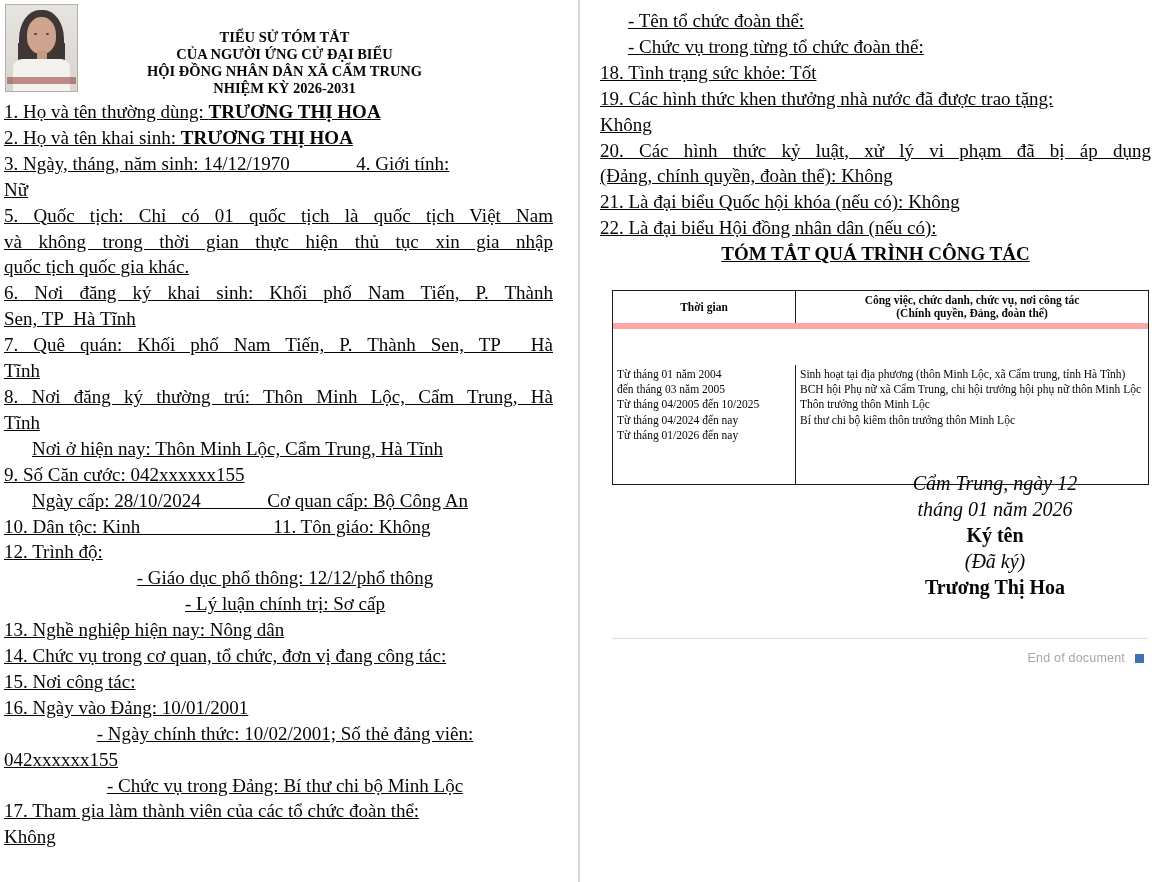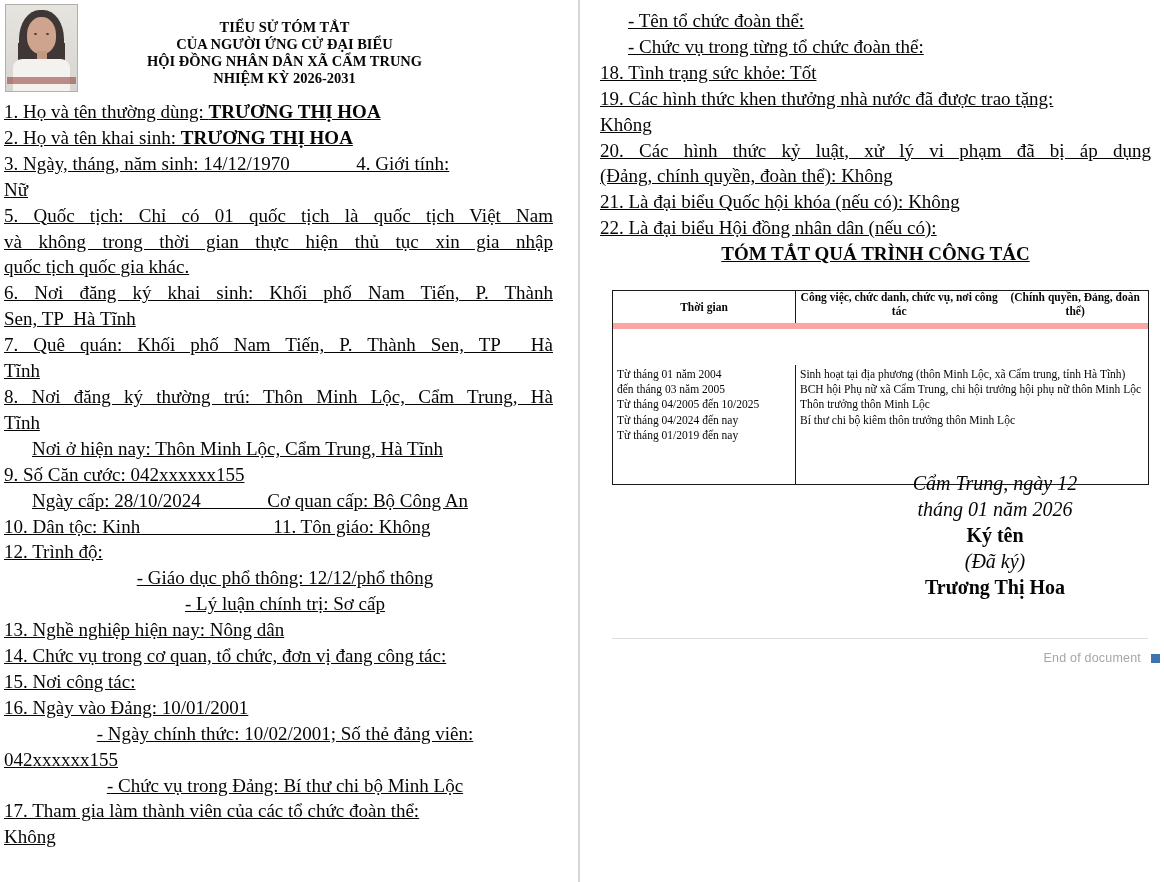--- a/index.html
+++ b/index.html
@@ -15,49 +15,49 @@
     border-radius:46% 46% 38% 38%;}
   .ph-strand-l{position:absolute;left:12px;top:38px;width:9px;height:40px;background:#3f3736;border-radius:0 0 4px 4px;}
   .ph-strand-r{position:absolute;left:50px;top:38px;width:9px;height:40px;background:#3f3736;border-radius:0 0 4px 4px;}
   .ph-face{position:absolute;left:21px;top:12px;width:29px;height:37px;background:#cfa48e;border-radius:48% 48% 45% 45%;}
   .ph-eye-l{position:absolute;left:28px;top:28px;width:3px;height:2px;background:#4a3a33;border-radius:50%;}
   .ph-eye-r{position:absolute;left:40px;top:28px;width:3px;height:2px;background:#4a3a33;border-radius:50%;}
   .ph-neck{position:absolute;left:31px;top:46px;width:10px;height:10px;background:#c29a84;}
   .ph-shirt{position:absolute;left:7px;top:54px;width:57px;height:32px;background:#f3f2ef;border-radius:9px 9px 0 0;}
   .ph-watermark{position:absolute;left:1px;top:72px;width:69px;height:7px;background:rgba(140,55,50,0.55);}
   
-  .doc-title{position:absolute;left:92px;top:19px;width:385px;text-align:center;font-family:Liberation Serif, serif;}
+  .doc-title{position:absolute;left:92px;top:29px;width:385px;text-align:center;font-family:Liberation Serif, serif;}
   .doc-title .line{min-height:17px;line-height:17px;font-size:14.5px;font-weight:bold;white-space:pre;text-align:center;}
   
   .col{position:absolute;font-size:19px;text-decoration:underline;}
   .col .line{min-height:25.9px;line-height:25.9px;white-space:pre;}
   .col .line.j{white-space:normal;text-align:justify;text-align-last:justify;}
   .col .line.c{text-align:center;}
   .col .line.ind1{padding-left:28px;}
   .col .line.ind2{padding-left:13px;text-align:center;}
   .left{left:4px;top:99px;width:549px;}
   .right{left:600px;top:8px;width:551px;}
   .col-divider{position:absolute;left:578px;top:0;width:2px;height:882px;background:#d6d6d6;}
   
   .wtable{position:absolute;left:612px;top:290px;width:535px;border:1px solid #1a1a1a;background:#fff;}
   .thead{display:flex;border-bottom:6px solid #fca5a5;height:32px;}
   .tbody{display:flex;height:119px;margin-top:36px;}
   .cw1{width:183px;border-right:1px solid #1a1a1a;box-sizing:border-box;}
   .cw2{flex:1;}
   .th{font-weight:bold;font-size:11.5px;text-align:center;}
   .th.cw1{display:flex;align-items:center;justify-content:center;}
-  .th.cw2{display:flex;flex-direction:row;justify-content:center;line-height:13.5px;}
+  .th.cw2{display:flex;flex-direction:column;justify-content:center;line-height:13.5px;}
   .td{padding:2px 4px;box-sizing:border-box;}
   .td .tline{font-size:11.5px;line-height:15.2px;white-space:nowrap;}
   
   .signature{position:absolute;left:845px;top:470px;width:300px;text-align:center;}
   .signature .line{min-height:26px;line-height:26px;font-size:20px;white-space:pre;text-align:center;}
   
   .end-rule{position:absolute;left:612px;top:638px;width:536px;height:1px;background:#dedede;}
-  .footer{position:absolute;left:624px;top:651px;width:536px;text-align:right;
+  .footer{position:absolute;left:608px;top:651px;width:536px;text-align:right;
     font-family:"Liberation Sans","DejaVu Sans",sans-serif;font-size:12.5px;color:#a6a6a6;letter-spacing:.2px;}
   .end-marker{display:inline-block;width:9px;height:9px;margin-left:10px;vertical-align:-1px;}
   .b{font-weight:bold;}
   .i{font-style:italic;}
 </style>
 </head>
 <body>
 
 <div class="page">
 
@@ -134,21 +134,21 @@
         <div>Công việc, chức danh, chức vụ, nơi công tác</div>
         <div>(Chính quyền, Đảng, đoàn thể)</div>
       </div>
     </div>
     <div class="tbody">
       <div class="td cw1" id="tbl-col1">
           <div class="tline">Từ tháng 01 năm 2004</div>
           <div class="tline">đến tháng 03 năm 2005</div>
           <div class="tline">Từ tháng 04/2005 đến 10/2025</div>
           <div class="tline">Từ tháng 04/2024 đến nay</div>
-          <div class="tline">Từ tháng 01/2019 đến nay</div>
+          <div class="tline">Từ tháng 01/2026 đến nay</div>
         </div>
       <div class="td cw2" id="tbl-col2">
           <div class="tline">Sinh hoạt tại địa phương (thôn Minh Lộc, xã Cẩm trung, tỉnh Hà Tĩnh)</div>
           <div class="tline">BCH hội Phụ nữ xã Cẩm Trung, chi hội trưởng hội phụ nữ thôn Minh Lộc</div>
           <div class="tline">Thôn trưởng thôn Minh Lộc</div>
           <div class="tline">Bí thư chi bộ kiêm thôn trưởng thôn Minh Lộc</div>
         </div>
     </div>
   </div>
 

